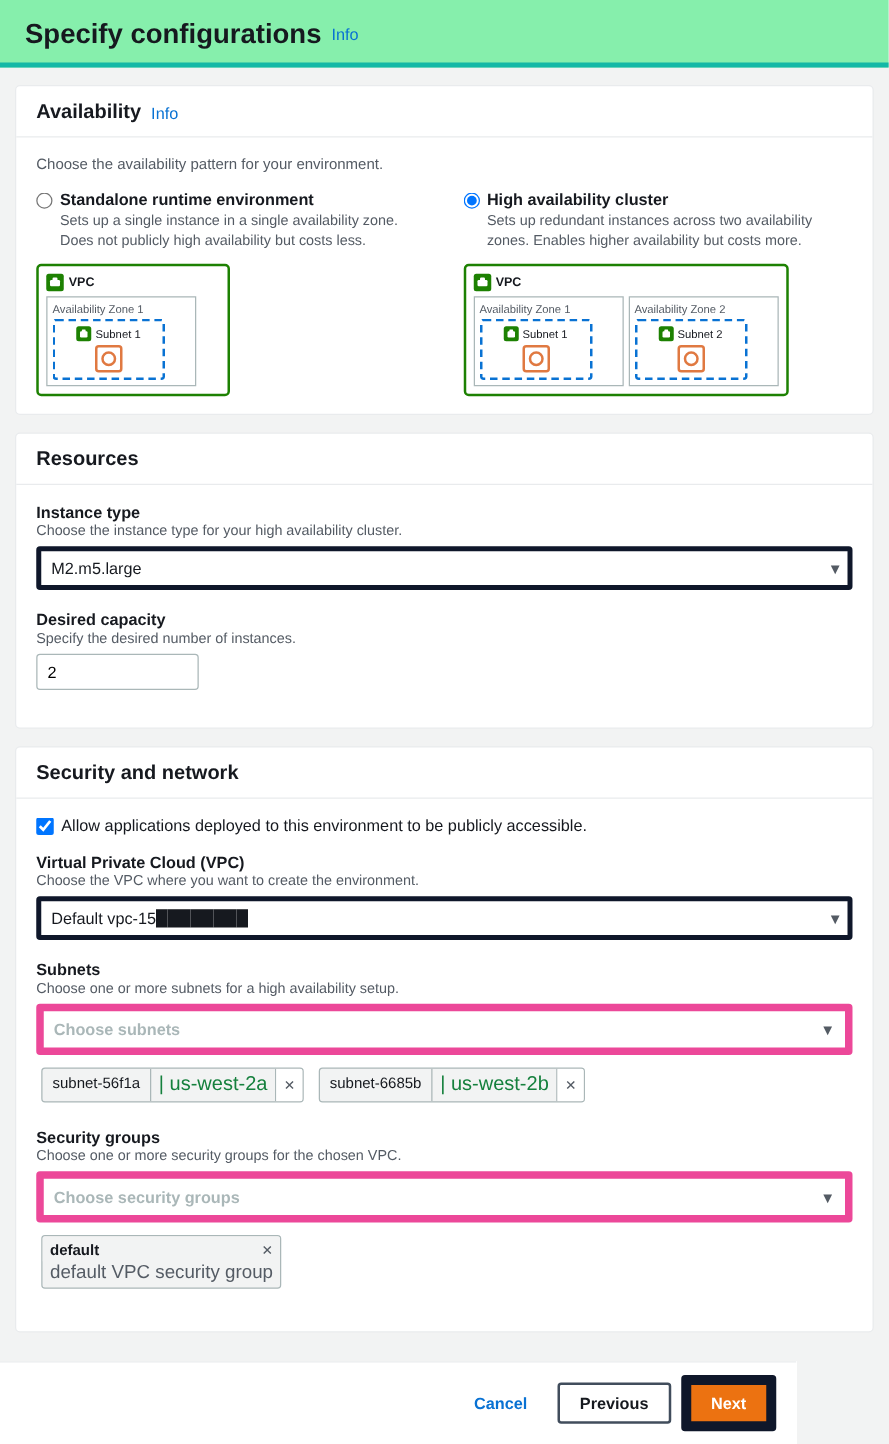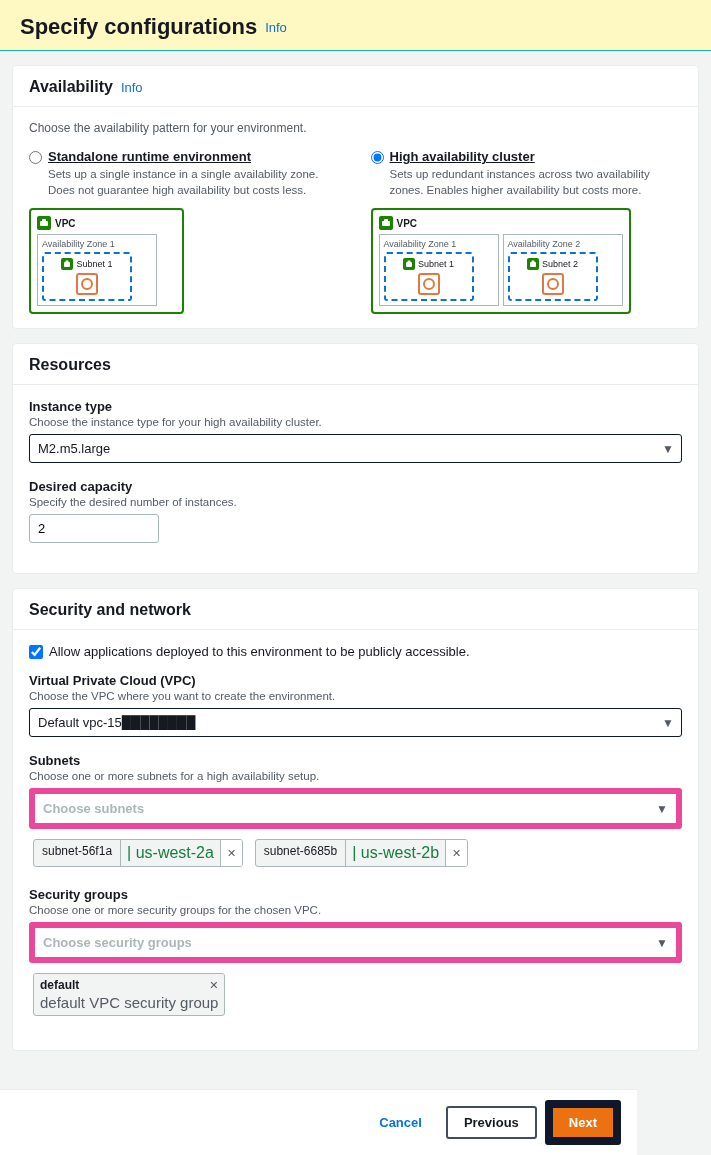--- a/index.html
+++ b/index.html
@@ -5,23 +5,23 @@
     * { box-sizing: border-box; margin: 0; padding: 0; }
     body {
       font-family: -apple-system, BlinkMacSystemFont, "Segoe UI", Arial, sans-serif;
       font-size: 13px;
       background: #f2f3f3;
       color: #16191f;
       width: 711px;
       min-height: 1155px;
     }
     .page-header {
-      background: #fef9c3;
+      background: #86efac;
       padding: 14px 20px 10px;
-      border-bottom: 1px solid #14b8a6;
+      border-bottom: 4px solid #14b8a6;
       display: flex;
       align-items: center;
       gap: 8px;
     }
     .page-header h1 {
       font-size: 22px;
       font-weight: 700;
       color: #16191f;
     }
     .info-link {
@@ -68,21 +68,20 @@
       gap: 6px;
       cursor: pointer;
     }
     .radio-option input[type="radio"] {
       margin-top: 2px;
       flex-shrink: 0;
     }
     .radio-title {
       font-weight: 600;
       font-size: 13px;
-      text-decoration: underline;
     }
     .radio-desc {
       font-size: 11.5px;
       color: #545b64;
       margin-top: 2px;
       line-height: 1.4;
     }
     .diagram {
       margin-top: 10px;
       border: 2px solid #1d8102;
@@ -181,21 +180,21 @@
       margin-bottom: 6px;
     }
     .select-wrapper {
       position: relative;
       display: inline-block;
       width: 100%;
     }
     .select-wrapper select {
       width: 100%;
       padding: 6px 30px 6px 8px;
-      border: 1px solid #0f172a;
+      border: 4px solid #0f172a;
       border-radius: 3px;
       font-size: 13px;
       background: #fff;
       appearance: none;
       -webkit-appearance: none;
       cursor: pointer;
       color: #16191f;
     }
     .select-chevron {
       position: absolute;
@@ -366,21 +365,21 @@
     </div>
     <div class="section-body">
       <p class="availability-desc">Choose the availability pattern for your environment.</p>
       <div class="radio-options">
 
         <div class="radio-option">
           <label>
             <input type="radio" name="availability" value="standalone" style="">
             <div>
               <div class="radio-title">Standalone runtime environment</div>
-              <div class="radio-desc">Sets up a single instance in a single availability zone. Does not guarantee high availability but costs less.</div>
+              <div class="radio-desc">Sets up a single instance in a single availability zone. Does not publicly high availability but costs less.</div>
             </div>
           </label>
           <div class="diagram">
             <div class="diagram-label">
               <span class="vpc-icon">
                 <svg width="10" height="10" viewBox="0 0 10 10">
                     <rect x="1" y="3" width="8" height="5" rx="1" fill="#fff"></rect>
                     <rect x="3" y="1" width="4" height="4" rx="1" fill="#fff"></rect>
                   </svg>
               </span>

